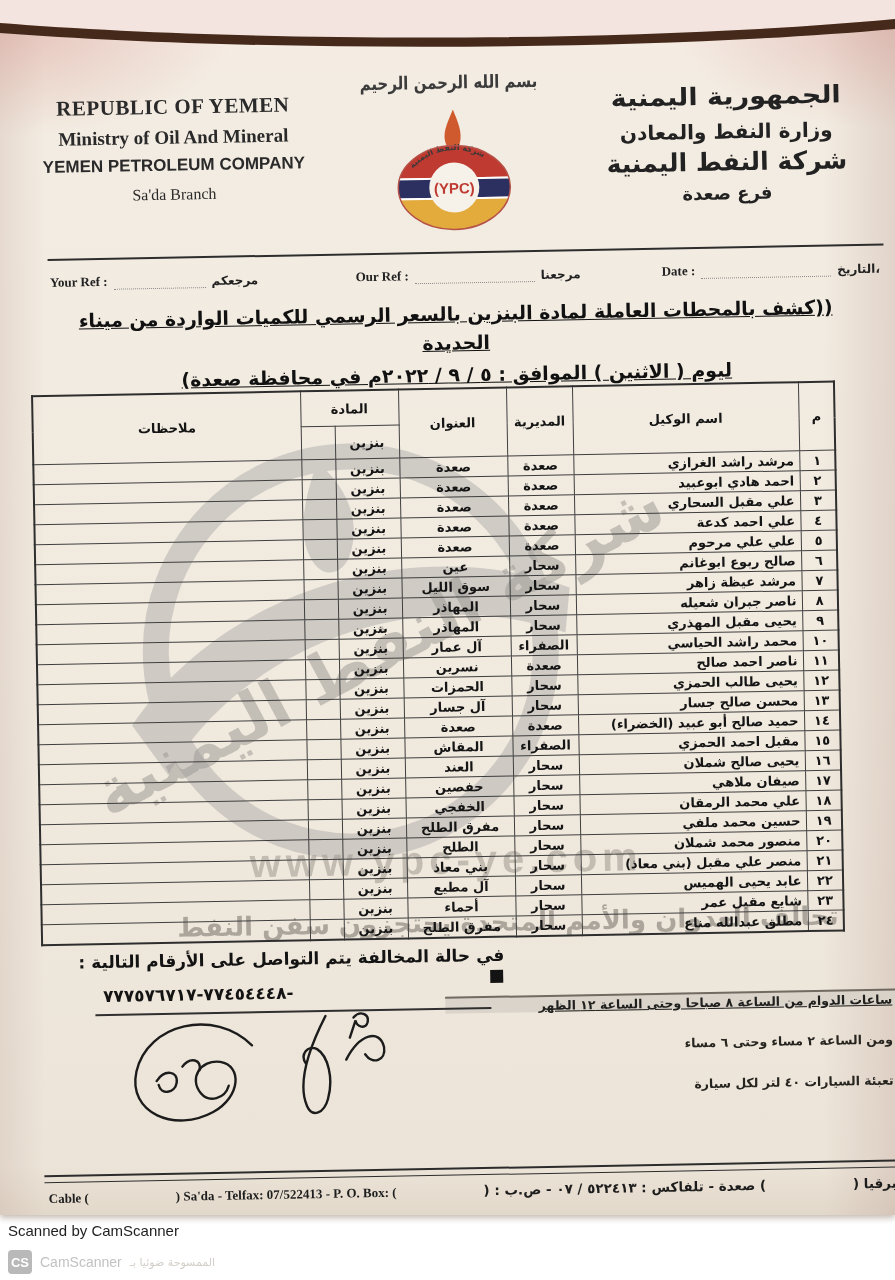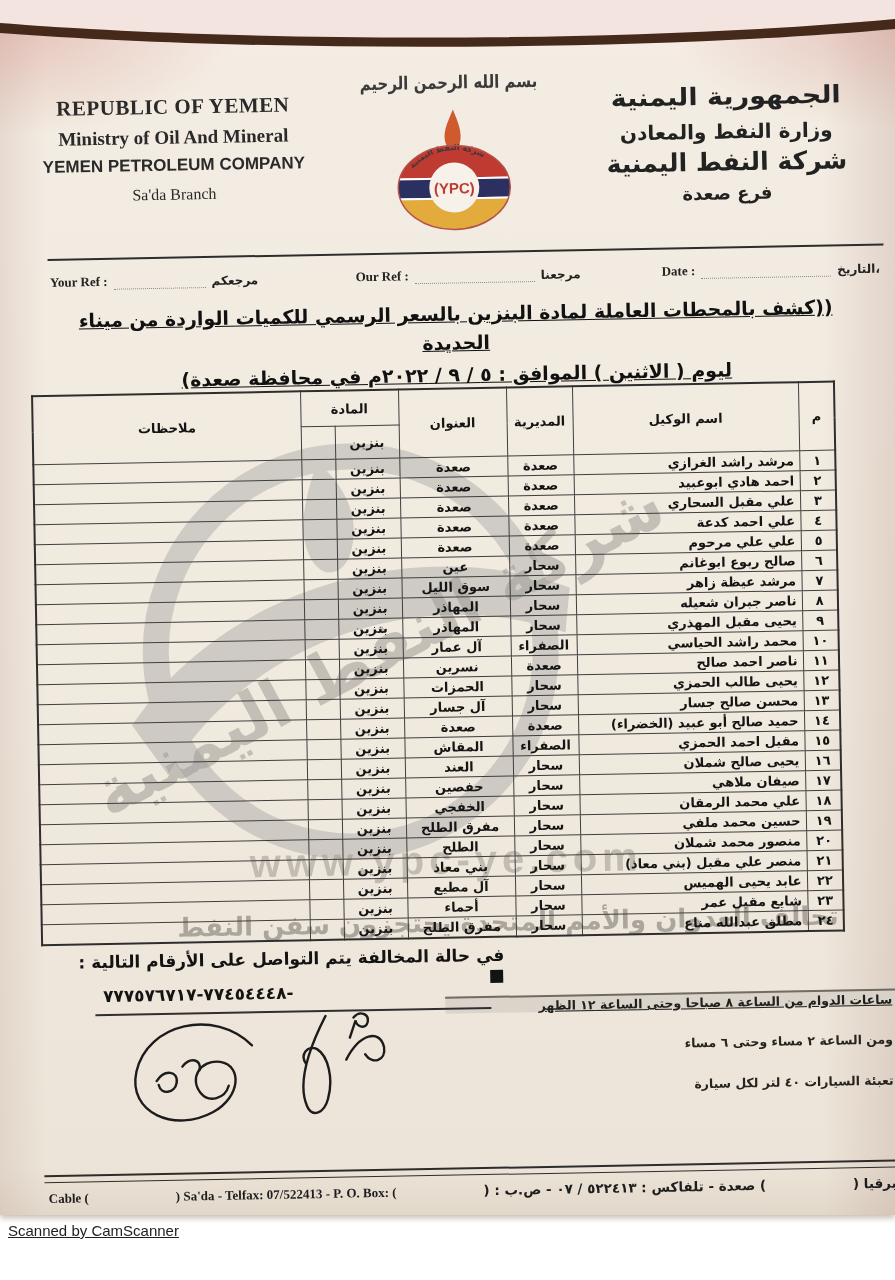--- a/index.html
+++ b/index.html
@@ -79,21 +79,21 @@
   .signature{position:absolute;left:112px;top:1000px;z-index:5;}
   
   .dline{position:absolute;left:34px;top:1168px;width:856px;height:5px;
          border-top:2px solid #2c2c2c;border-bottom:1px solid #2c2c2c;}
   .cablerow{position:absolute;left:38px;top:1183px;width:848px;display:flex;justify-content:space-between;
             align-items:baseline;color:#1d1d1d;}
   .cablerow .en{font-family:"Liberation Serif",serif;font-weight:bold;font-size:13px;}
   .cablerow .ar{direction:rtl;font-weight:bold;font-size:13.5px;}
   
   .scanned{position:absolute;left:8px;top:1222px;font-size:15px;color:#1f1f1f;z-index:7;
-           font-family:"Liberation Sans",sans-serif;text-decoration:underline;}
+           font-family:"Liberation Sans",sans-serif;}
   .csbar{position:absolute;left:8px;top:1250px;display:flex;align-items:center;gap:8px;z-index:7;}
   .csbox{width:24px;height:24px;background:#b9b9b9;border-radius:4px;color:#fff;font-weight:bold;
          font-size:13px;display:flex;align-items:center;justify-content:center;
          font-family:"Liberation Sans",sans-serif;}
   .csname{color:#c2c2c2;font-size:14px;font-family:"Liberation Sans",sans-serif;}
   .csar{color:#d3cec8;font-size:11px;direction:rtl;}
 </style>
 </head>
 <body>
 
@@ -443,13 +443,18 @@
     <div class="dline"></div>
     <div class="cablerow">
       <span class="en">Cable (</span>
       <span class="en">) Sa'da - Telfax: 07/522413 - P. O. Box:   (</span>
       <span class="ar">) صعدة - تلفاكس : ٥٢٢٤١٣ / ٠٧ - ص.ب : (</span>
       <span class="ar">برقيا  (</span>
     </div>
   </div>
 
   <div class="scanned">Scanned by CamScanner</div>
+  <div class="csbar">
+    <span class="csbox">CS</span>
+    <span class="csname">CamScanner</span>
+    <span class="csar">الممسوحة ضوئيا بـ</span>
+  </div>
 </div>
 
 </body></html>

